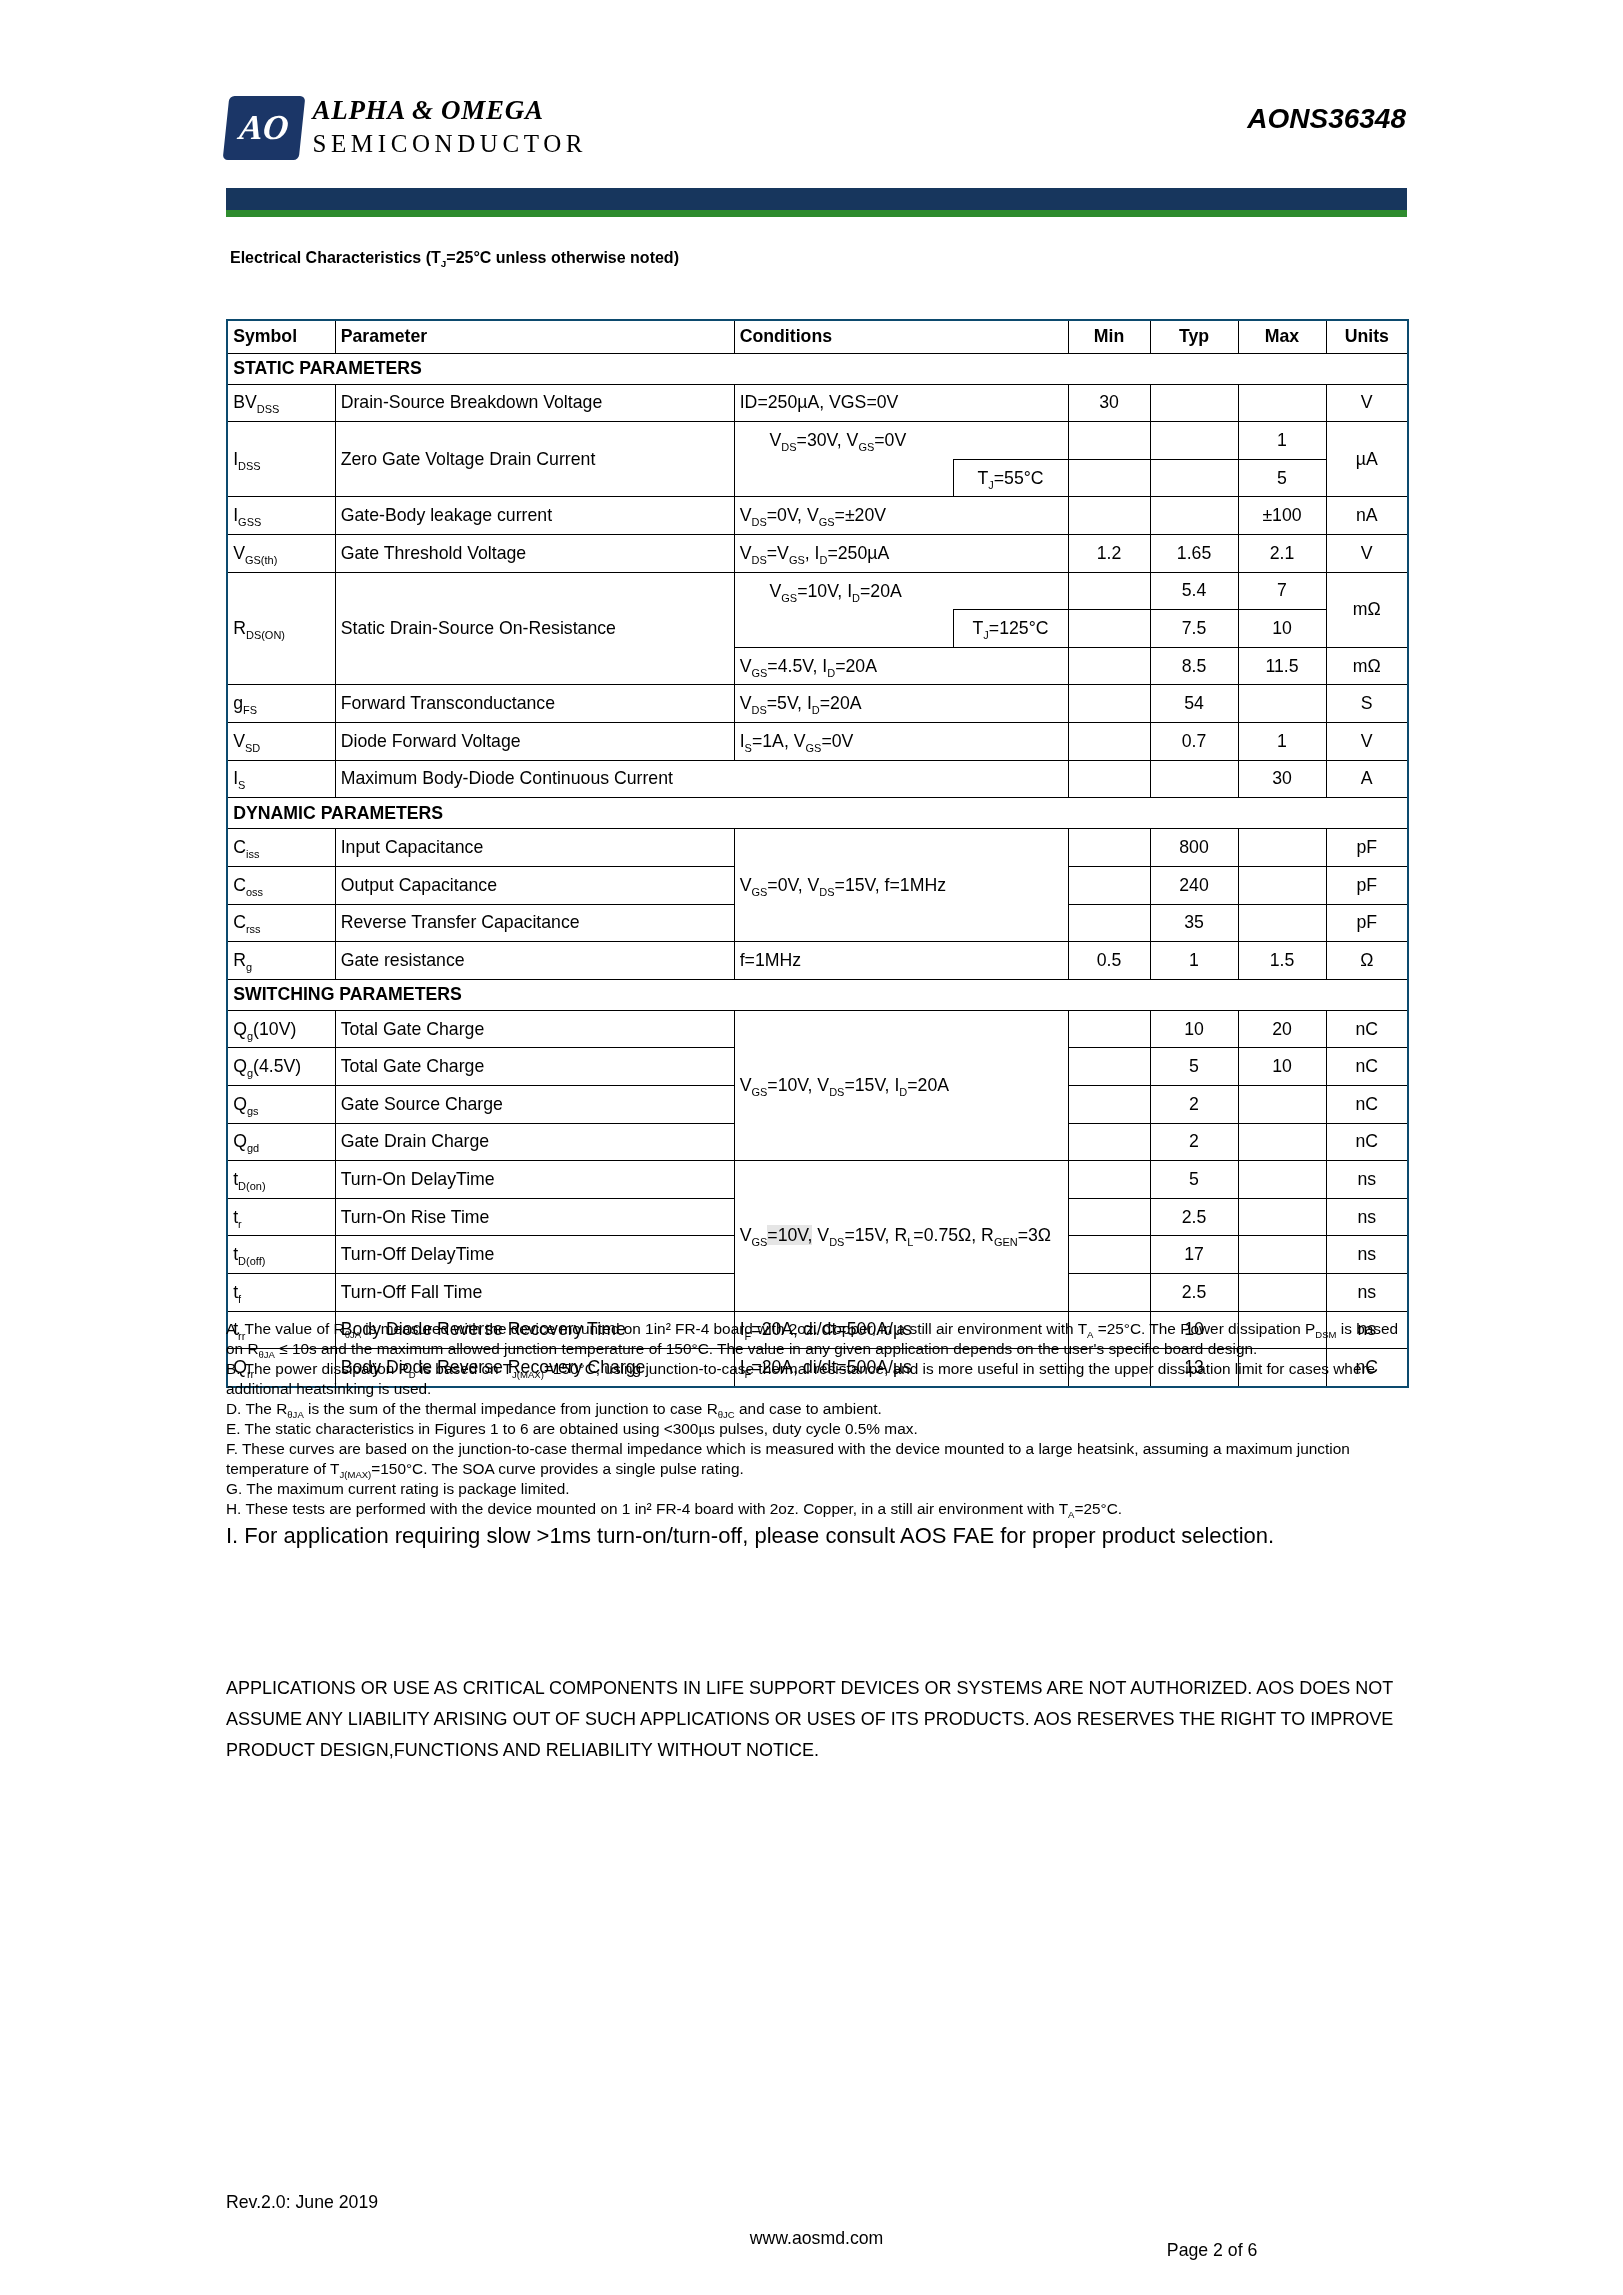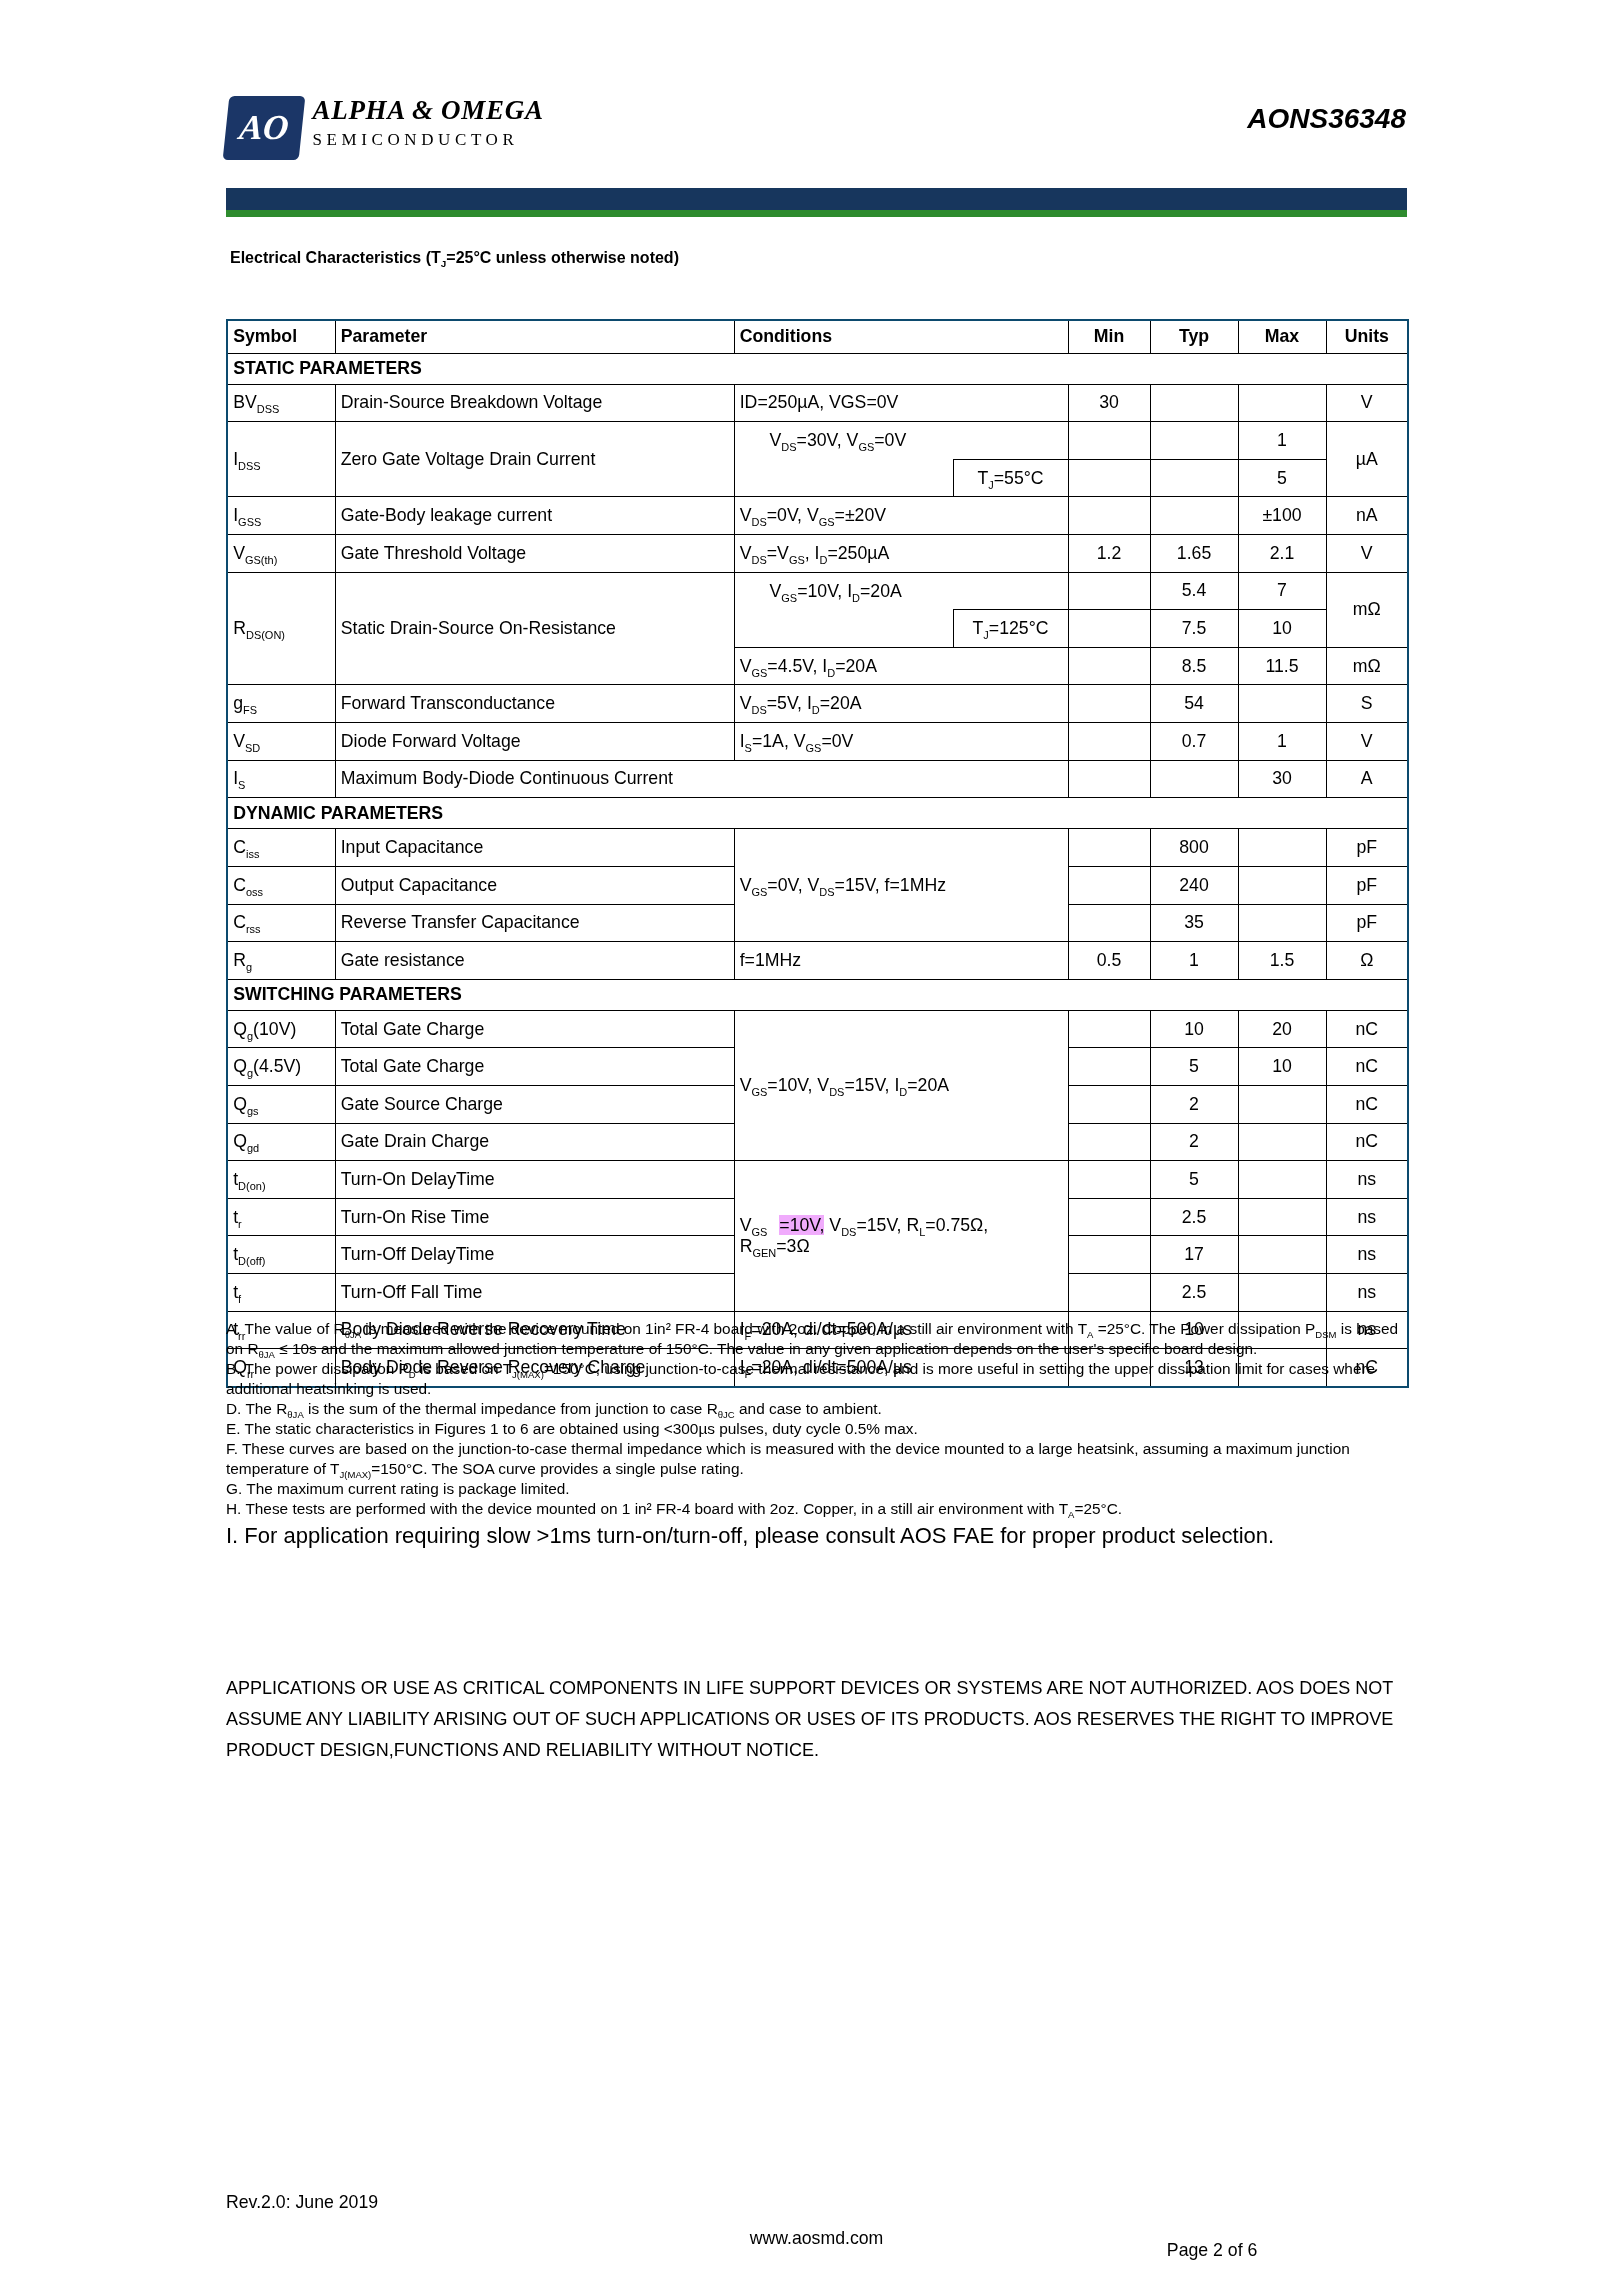--- a/index.html
+++ b/index.html
@@ -7,38 +7,38 @@
        font-family:"Liberation Sans",sans-serif;color:#000;}
   .page{position:absolute;inset:0;overflow:hidden;}
 
   
   .brand{position:absolute;left:226px;top:96px;display:flex;align-items:flex-start;gap:10.5px;}
   .logo-mark{width:76px;height:64px;display:flex;align-items:center;justify-content:center;
              color:#fff;font-family:"Liberation Serif",serif;font-style:italic;font-weight:bold;
              font-size:35px;transform:skewX(-6deg);border-radius:5.2px;}
   .brand-text .l1{font-family:"Liberation Serif",serif;font-weight:bold;font-style:italic;
                   font-size:27px;letter-spacing:0.7px;line-height:1.1;}
-  .brand-text .l2{font-family:"Liberation Serif",serif;font-size:17px;letter-spacing:4.6px;margin-top:3.9px;}
+  .brand-text .l2{font-family:"Liberation Serif",serif;font-size:25px;letter-spacing:4.6px;margin-top:3.9px;}
   .partno{position:absolute;right:217px;top:103px;font-size:28px;font-weight:bold;font-style:italic;}
   .bar-blue{position:absolute;left:226px;top:188px;width:1181px;height:21.6px;}
   .bar-green{position:absolute;left:226px;top:210px;width:1181px;height:7.2px;}
 
   
   .title{position:absolute;left:230px;top:249px;font-size:16px;font-weight:bold;}
 
   
   table{position:absolute;left:226px;top:319px;border-collapse:collapse;table-layout:fixed;
         width:1181px;border:2px solid #0c4a6e;}
   td{border:1.3px solid #000;font-size:17.7px;height:34px;padding:1.3px 5.2px;vertical-align:middle;overflow:hidden;}
   tr.head td{font-weight:bold;height:29px;}
   td.sec{font-weight:bold;height:27.5px;}
   td.c{text-align:center;padding:1.3px 1.3px;}
   td.bb0{border-bottom:0;padding-left:35px;} td.bt0{border-top:0;} td.bl0{border-left:0;} td.br0{border-right:0;}
   sub{font-size:.62em;line-height:0;}
-  .hl{background:#f0abfc;margin-left:12px;}
+  .hl{background:#e5e5e5;}
 
   
   .notes{position:absolute;left:226px;top:1319px;width:1186px;font-size:15.4px;line-height:20px;}
   .note{margin:0;}
   .note.big{font-size:22px;line-height:23.6px;margin-top:5.2px;}
 
   
   .disclaimer{position:absolute;left:226px;top:1673px;width:1188px;font-size:18px;line-height:31px;}
 
   

